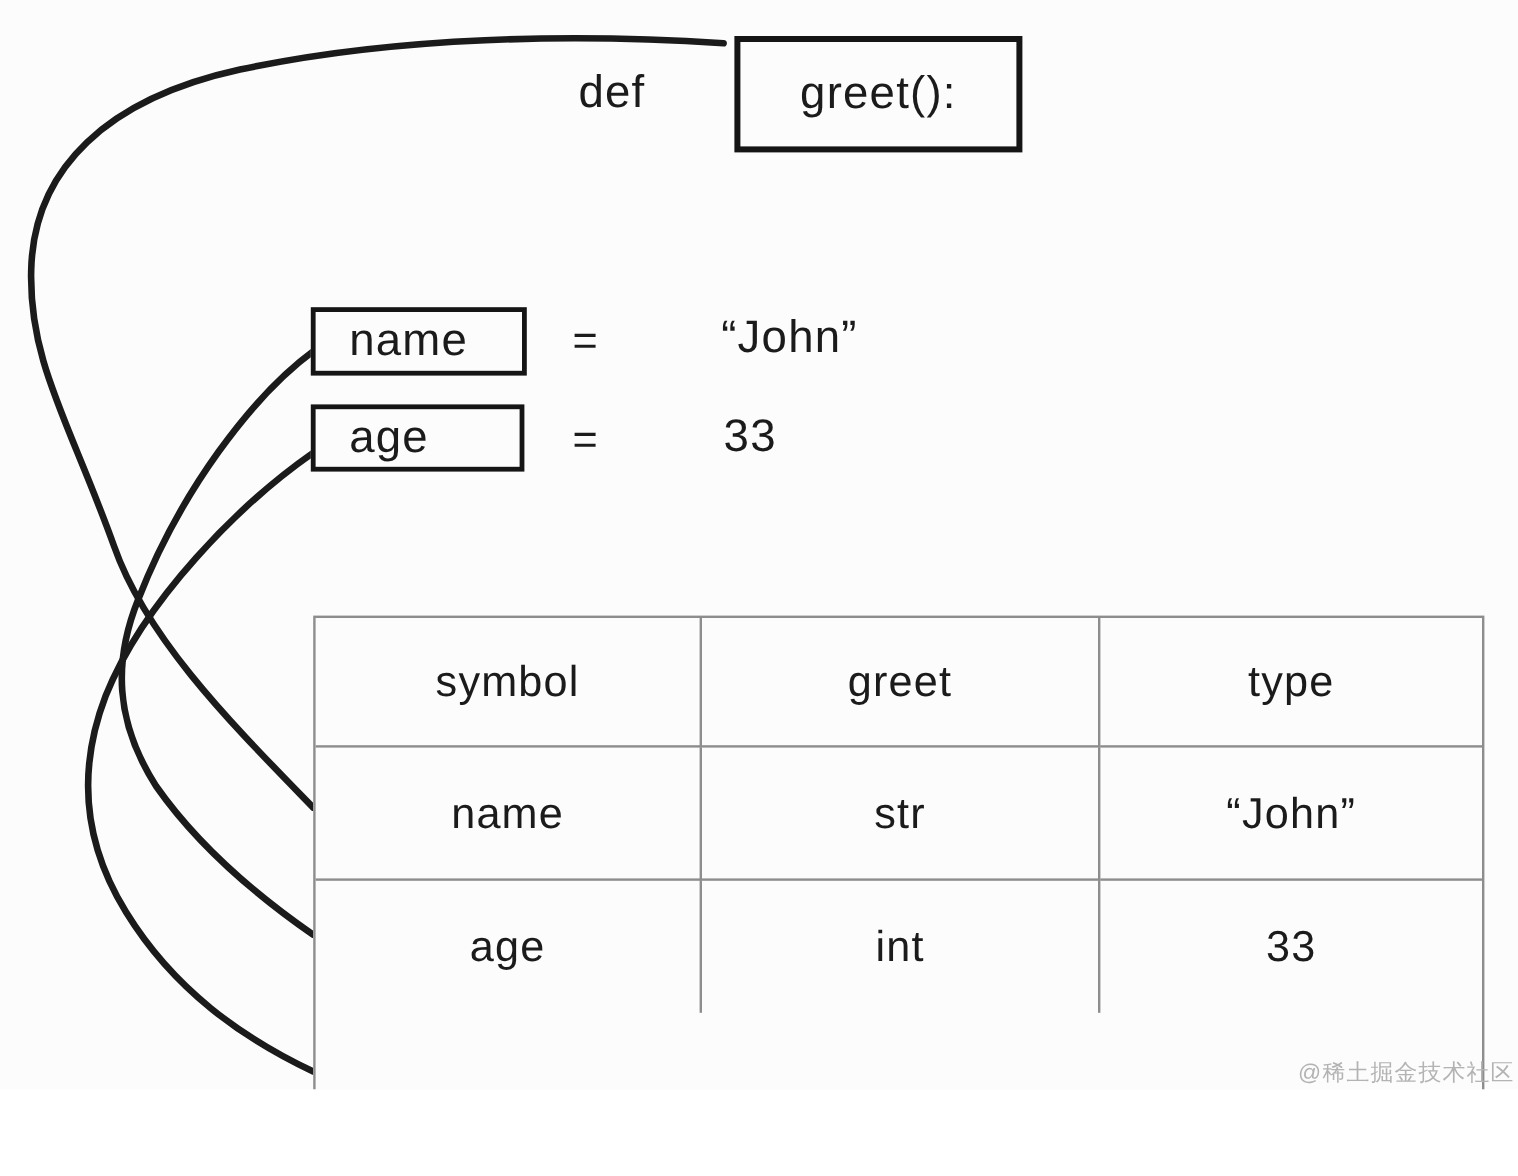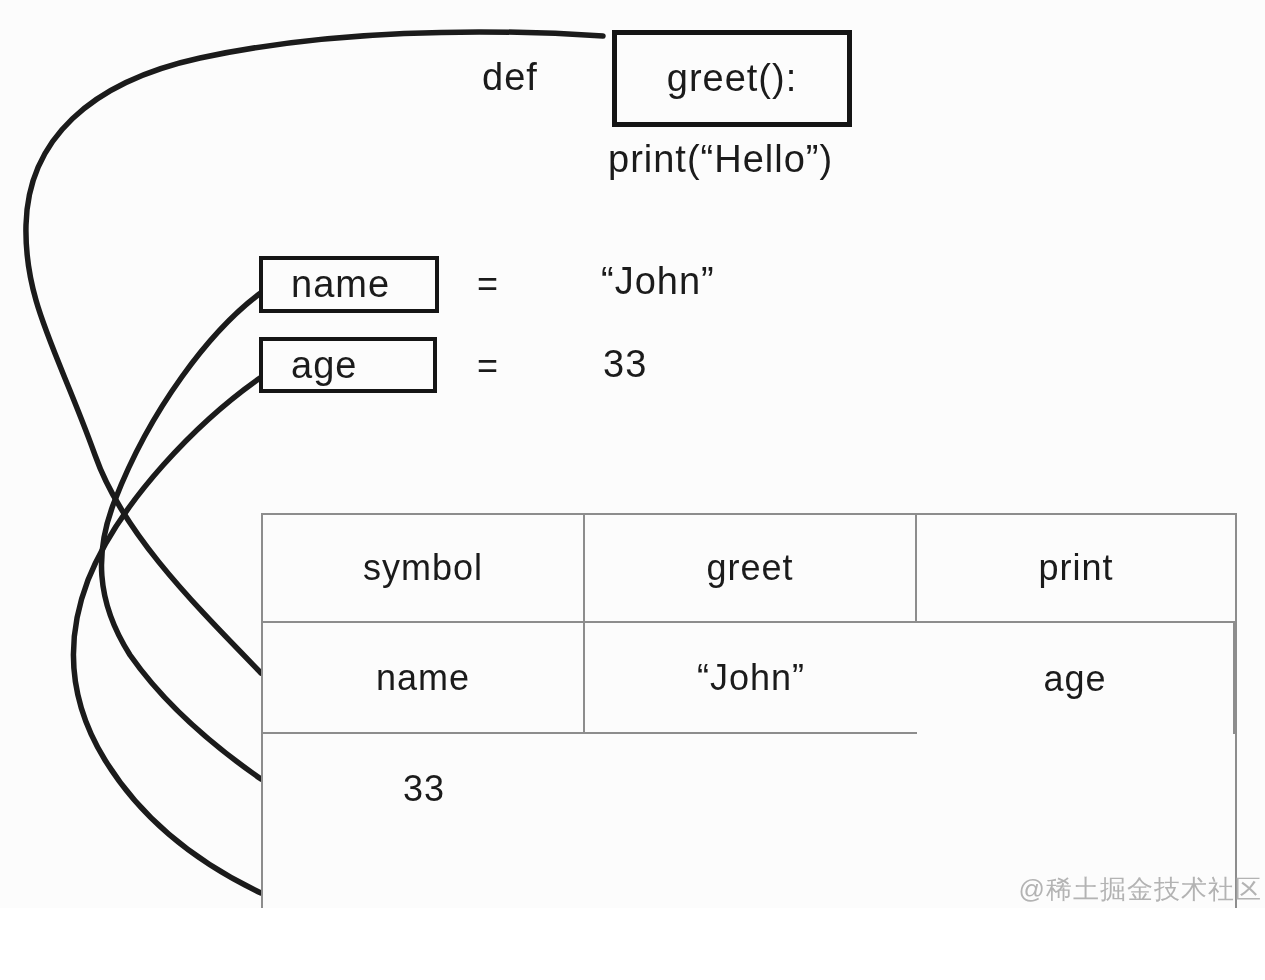--- a/index.html
+++ b/index.html
@@ -48,21 +48,21 @@
     display:flex;align-items:center;justify-content:center;
     font-size:36px;letter-spacing:1px;
     border-right:2px solid #8d8d8d;
     border-bottom:2px solid #8d8d8d;
     box-sizing:border-box;
   }
   .cell.last-col{border-right:none;}
   .cell.last-row{border-bottom:none;}
   #watermark{
     position:absolute;right:3px;bottom:1px;
-    font-size:26px;color:#b3b3b3;letter-spacing:1px;
+    font-size:19px;color:#b3b3b3;letter-spacing:1px;
   }
 </style>
 </head>
 <body>
 
 <div id="canvas">
 
   <svg id="connectors" viewBox="0 0 1265 980" xmlns="http://www.w3.org/2000/svg">
     <g fill="none" stroke="#1b1b1b" stroke-width="5.5" stroke-linecap="round">
       <path d="M 603 36 C 480 28, 330 30, 200 58 C 90 82, 28 140, 26 225 C 24 302, 58 352, 95 455 C 122 532, 192 602, 261 673"></path>
@@ -70,42 +70,43 @@
       <path d="M 260 378 C 200 420, 120 500, 88 580 C 65 640, 68 700, 105 760 C 145 825, 202 865, 261 893"></path>
     </g>
   </svg>
 
   <div class="abs txt big" style="left:482px;top:56px;">def</div>
 
   <div class="codebox" style="left:600px;top:30px;width:240px;height:97px;margin-left:12px;">
     <span class="txt big">greet():</span>
   </div>
 
-  <div class="abs txt big" style="left:608px;top:138px;">print(“Hello”)</div>
 
   <div class="varbox" style="left:259px;top:256px;width:180px;height:57px;">
     <span class="txt big">name</span>
   </div>
   <div class="abs txt eq" style="left:477px;top:263px;">=</div>
   <div class="abs txt big" style="left:601px;top:260px;">“John”</div>
 
   <div class="varbox" style="left:259px;top:337px;width:178px;height:56px;">
     <span class="txt big">age</span>
   </div>
   <div class="abs txt eq" style="left:477px;top:345px;">=</div>
   <div class="abs txt big" style="left:603px;top:343px;">33</div>
 
   <div id="symtable">
     <div class="cell">symbol</div>
     <div class="cell">greet</div>
-    <div class="cell last-col">print</div>
+    <div class="cell last-col">type</div>
 
 
     <div class="cell">name</div>
+    <div class="cell">str</div>
     <div class="cell last-col">“John”</div>
 
     <div class="cell last-row">age</div>
+    <div class="cell last-row">int</div>
     <div class="cell last-col last-row">33</div>
   </div>
 
   <div id="watermark">@稀土掘金技术社区</div>
 
 </div>
 
 </body></html>

